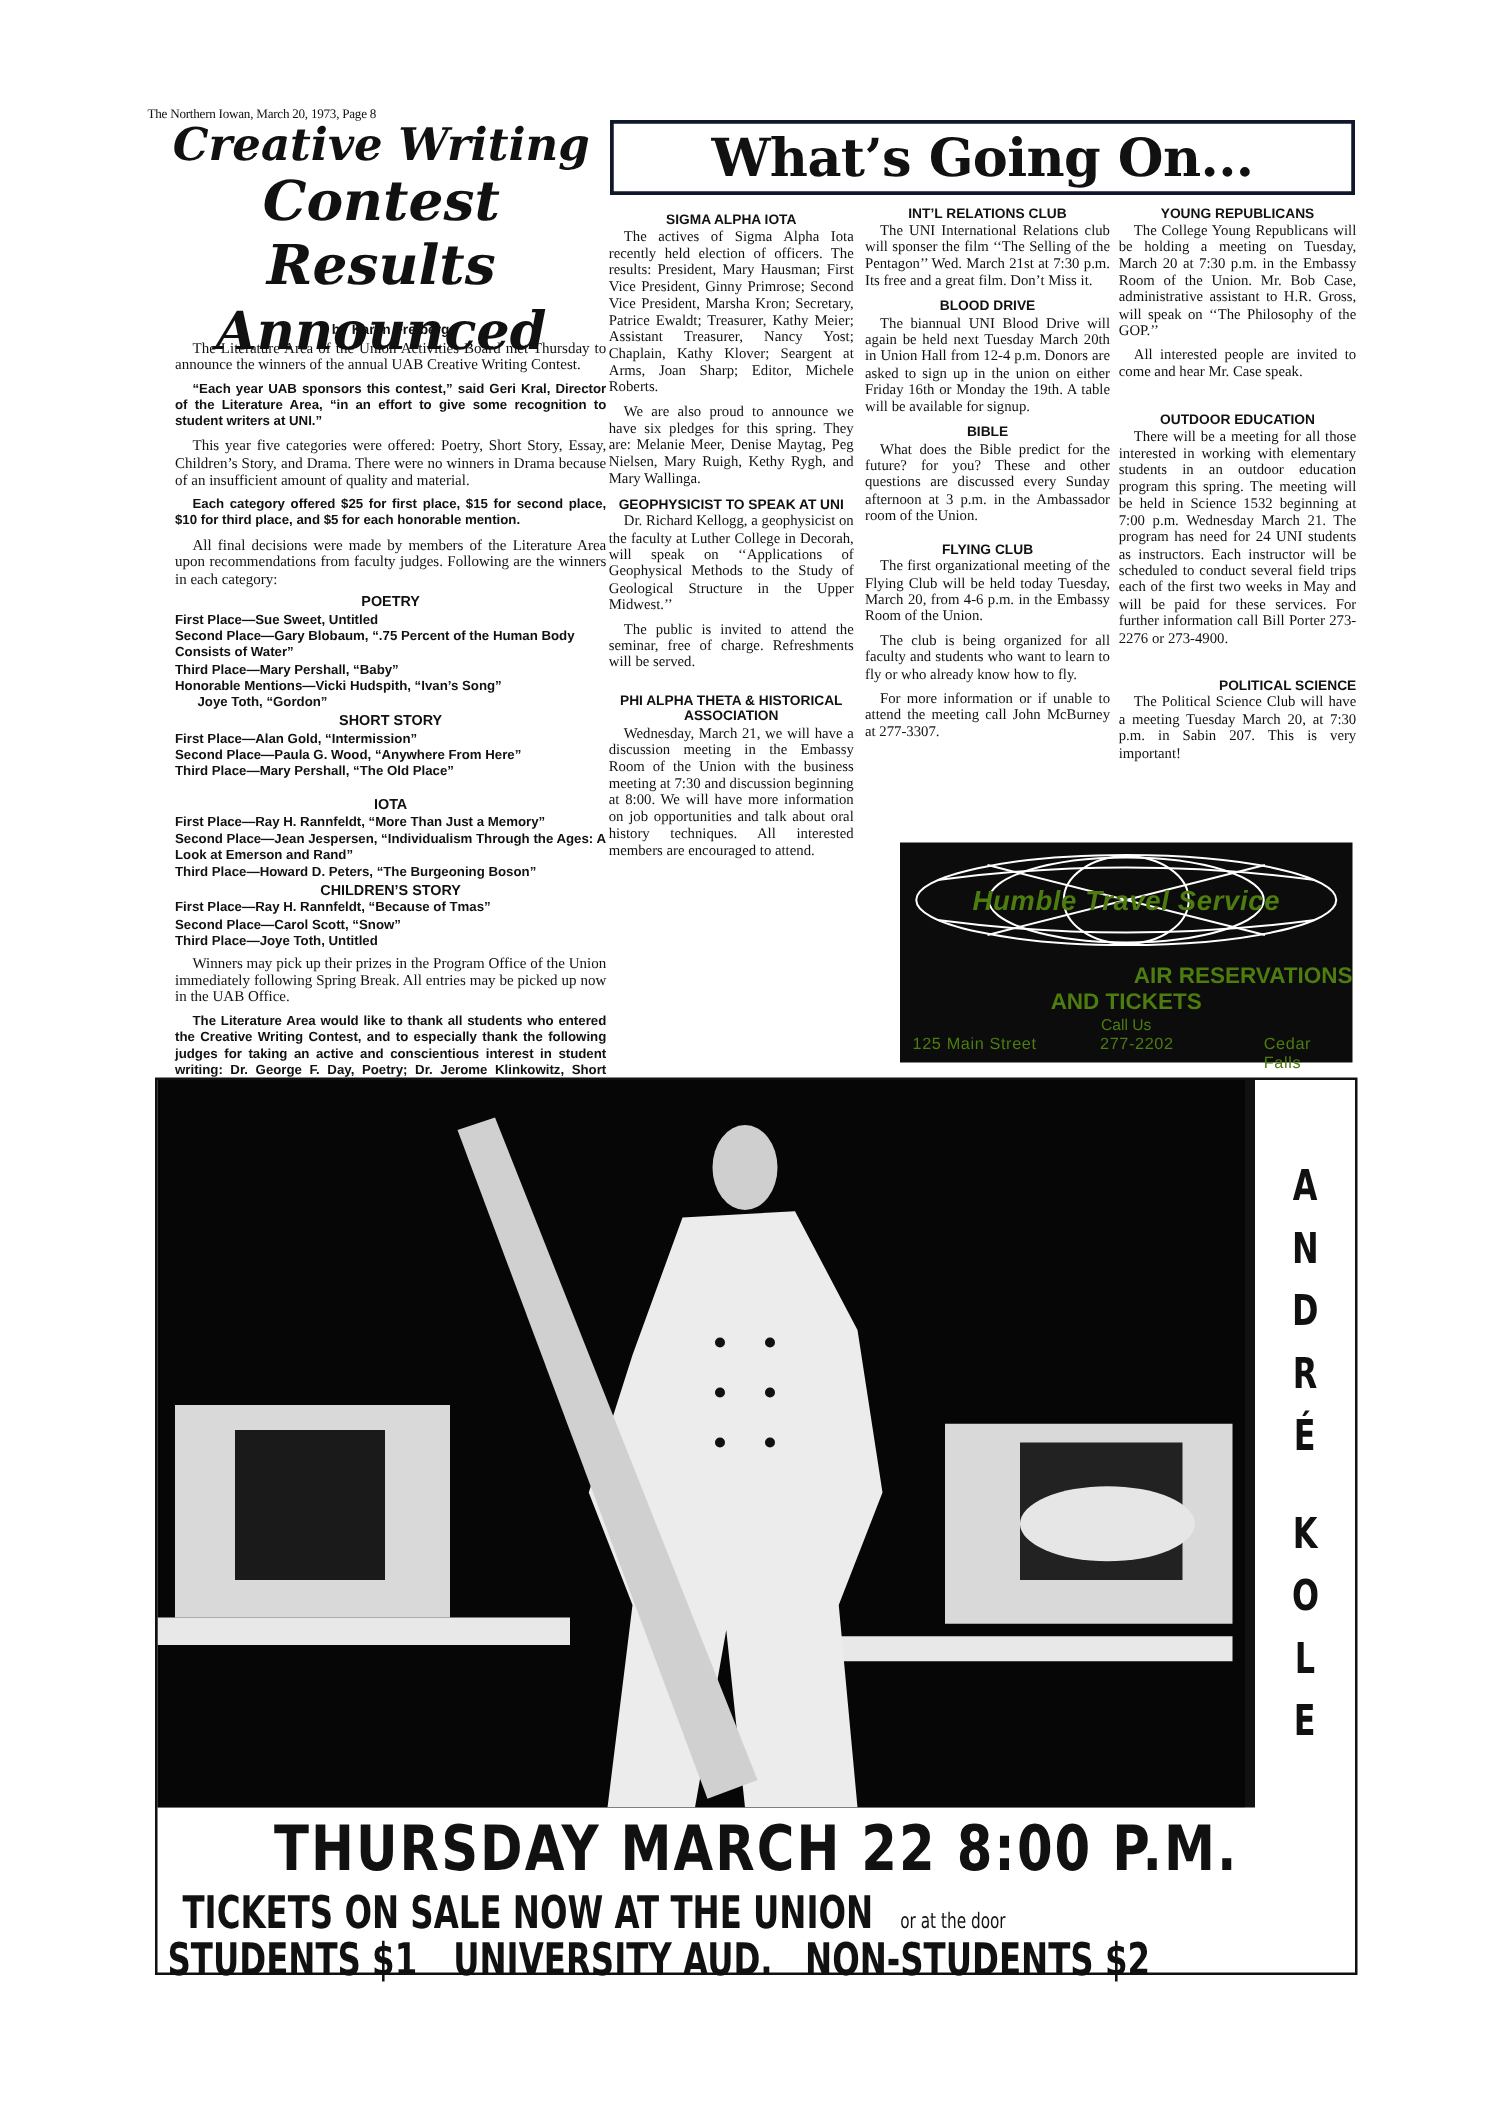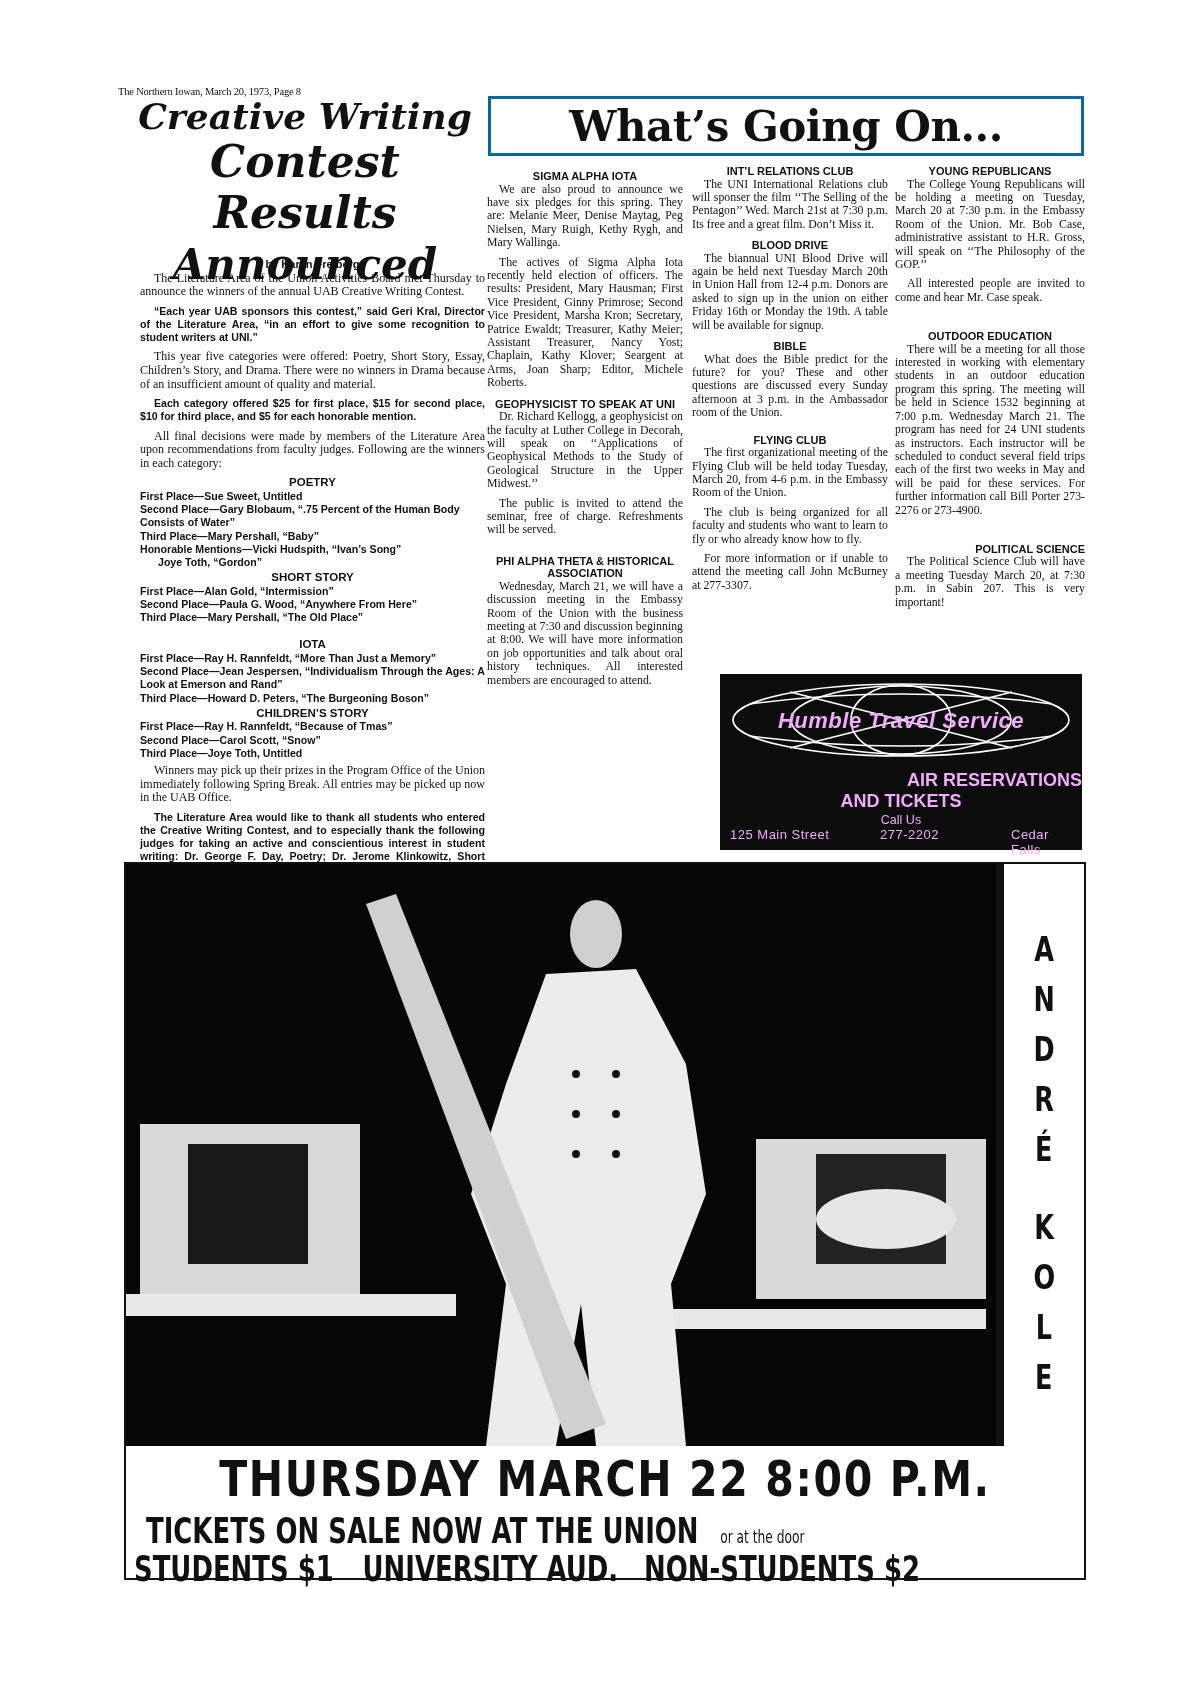--- a/index.html
+++ b/index.html
@@ -12,32 +12,32 @@
   .headline .l3 { font-size: 42px; display:block; margin-top: 2px; }
   .article { left: 140px; top: 258px; width: 345px; font-size: 12px; line-height: 13.6px; }
   .byline { text-align: center; font-family: "Liberation Sans", sans-serif; font-weight: bold; font-size: 11px; }
   .article p { margin: 0 0 6px 0; text-indent: 14px; text-align: justify; }
   .article p.bold { font-family: "Liberation Sans", sans-serif; font-weight: bold; font-size: 10.6px; line-height: 13.2px; }
   .cat-head { text-align: center; font-family: "Liberation Sans", sans-serif; font-weight: bold; font-size: 11.5px; margin-top: 2px; }
   .winner { font-family: "Liberation Sans", sans-serif; font-weight: bold; font-size: 10.6px; line-height: 13.2px; }
   .winner.indent { padding-left: 18px; }
   .spacer { height: 12px; }
 
-  .wgo-box { left: 488px; top: 96px; width: 596px; height: 60px; border: 3px solid #0369a1; box-sizing: border-box; display: flex; align-items: center; justify-content: center; }
+  .wgo-box { left: 488px; top: 96px; width: 596px; height: 60px; border: 3px solid #0f172a; box-sizing: border-box; display: flex; align-items: center; justify-content: center; }
   .wgo-title { font-family: "DejaVu Serif", serif; font-weight: bold; font-size: 42px; letter-spacing: -0.5px; }
 
   .col { font-size: 11.8px; line-height: 13.4px; }
   .col .sec-head { text-align: center; font-family: "Liberation Sans", sans-serif; font-weight: bold; font-size: 11px; line-height: 12.5px; margin-top: 8px; }
   .col .sec-head:first-child { margin-top: 0; }
   .col p { margin: 0 0 6px 0; text-indent: 12px; text-align: justify; }
   .col1 { left: 487px; top: 170px; width: 196px; }
   .col2 { left: 692px; top: 165px; width: 196px; }
   .col3 { left: 895px; top: 165px; width: 190px; }
 
-  .ad { left: 720px; top: 674px; width: 362px; height: 176px; background: #0c0c0c; color: #f0abfc; font-family: "Liberation Sans", sans-serif; }
+  .ad { left: 720px; top: 674px; width: 362px; height: 176px; background: #0c0c0c; color: #4d7c0f; font-family: "Liberation Sans", sans-serif; }
   .ad svg { position: absolute; left: 0; top: 0; }
   .ad-brand { position: absolute; left: 0; top: 34px; width: 362px; text-align: center; font-style: italic; font-weight: bold; font-size: 22px; letter-spacing: 0.5px; }
   .ad-line1 { position: absolute; left: 0; top: 96px; width: 362px; text-align: right; font-weight: bold; font-size: 18px; }
   .ad-line2 { position: absolute; left: 0; top: 117px; width: 362px; text-align: center; font-weight: bold; font-size: 18px; }
   .ad-call { position: absolute; left: 0; top: 139px; width: 362px; text-align: center; font-size: 12.5px; }
   .ad-addr { position: absolute; left: 10px; top: 153px; font-size: 13px; letter-spacing: 0.5px; }
   .ad-phone { position: absolute; left: 160px; top: 153px; font-size: 13px; letter-spacing: 0.5px; }
   .ad-city { position: absolute; left: 291px; top: 153px; font-size: 13px; letter-spacing: 0.5px; }
 
   .poster { left: 124px; top: 862px; width: 962px; height: 718px; border: 2px solid #111; box-sizing: border-box; background: #fff; }
@@ -96,22 +96,22 @@
       <p class="bold">The Literature Area would like to thank all students who entered the Creative Writing Contest, and to especially thank the following judges for taking an active and conscientious interest in student writing: Dr. George F. Day, Poetry; Dr. Jerome Klinkowitz, Short Story; O.R. Schmidt, Essay; Gloria Rapinchuk, Children’s Story; Stanley Wood, Drama.</p>
     </div>
 </div>
 
 <div class="abs wgo-box">
   <span class="wgo-title">What’s Going On...</span>
 </div>
 
 <div class="abs col col1">
     <div class="sec-head">SIGMA ALPHA IOTA</div>
+    <p>The actives of Sigma Alpha Iota recently held election of officers. The results: President, Mary Hausman; First Vice President, Ginny Primrose; Second Vice President, Marsha Kron; Secretary, Patrice Ewaldt; Treasurer, Kathy Meier; Assistant Treasurer, Nancy Yost; Chaplain, Kathy Klover; Seargent at Arms, Joan Sharp; Editor, Michele Roberts.</p>
     <p>We are also proud to announce we have six pledges for this spring. They are: Melanie Meer, Denise Maytag, Peg Nielsen, Mary Ruigh, Kethy Rygh, and Mary Wallinga.</p>
-    <p>The actives of Sigma Alpha Iota recently held election of officers. The results: President, Mary Hausman; First Vice President, Ginny Primrose; Second Vice President, Marsha Kron; Secretary, Patrice Ewaldt; Treasurer, Kathy Meier; Assistant Treasurer, Nancy Yost; Chaplain, Kathy Klover; Seargent at Arms, Joan Sharp; Editor, Michele Roberts.</p>
     <div class="sec-head">GEOPHYSICIST TO SPEAK AT UNI</div>
     <p>Dr. Richard Kellogg, a geophysicist on the faculty at Luther College in Decorah, will speak on ‘‘Applications of Geophysical Methods to the Study of Geological Structure in the Upper Midwest.’’</p>
     <p>The public is invited to attend the seminar, free of charge. Refreshments will be served.</p>
     <div class="sec-head" style="margin-top: 18px;">PHI ALPHA THETA &amp; HISTORICAL ASSOCIATION</div>
     <p>Wednesday, March 21, we will have a discussion meeting in the Embassy Room of the Union with the business meeting at 7:30 and discussion beginning at 8:00. We will have more information on job opportunities and talk about oral history techniques. All interested members are encouraged to attend.</p>
   </div>
 <div class="abs col col2">
     <div class="sec-head">INT’L RELATIONS CLUB</div>
     <p>The UNI International Relations club will sponser the film ‘‘The Selling of the Pentagon’’ Wed. March 21st at 7:30 p.m. Its free and a great film. Don’t Miss it.</p>
     <div class="sec-head">BLOOD DRIVE</div>

